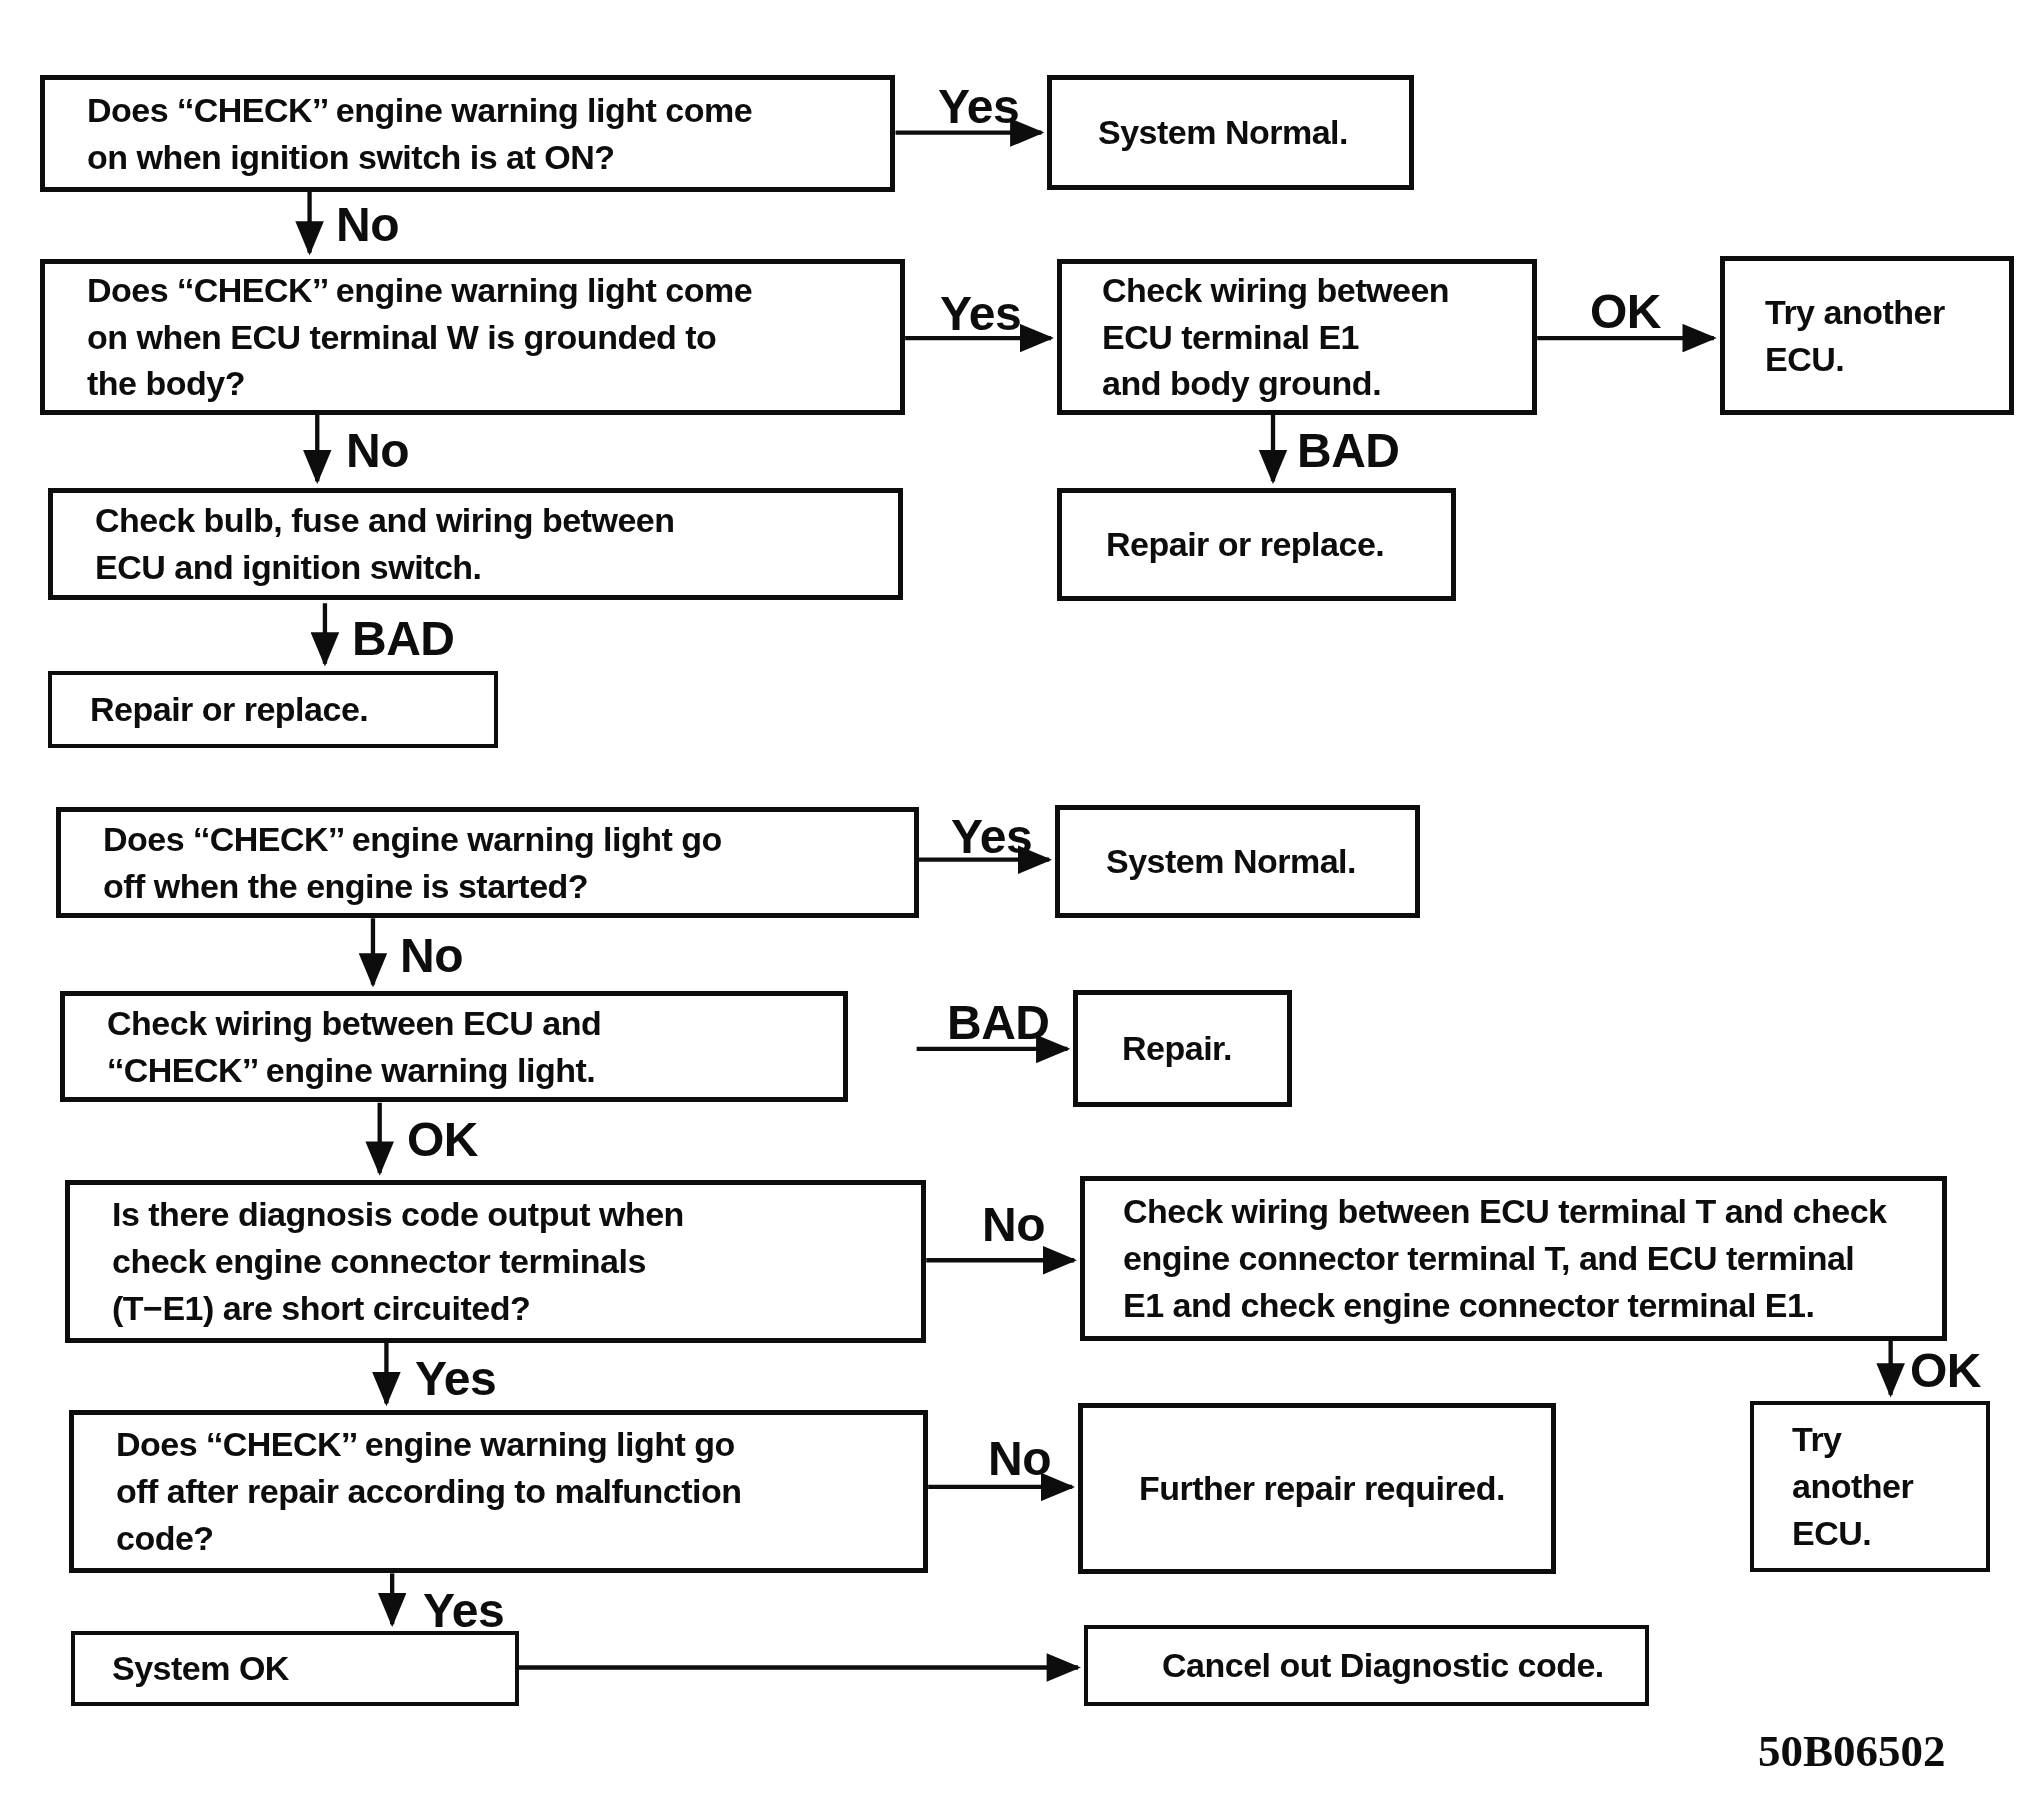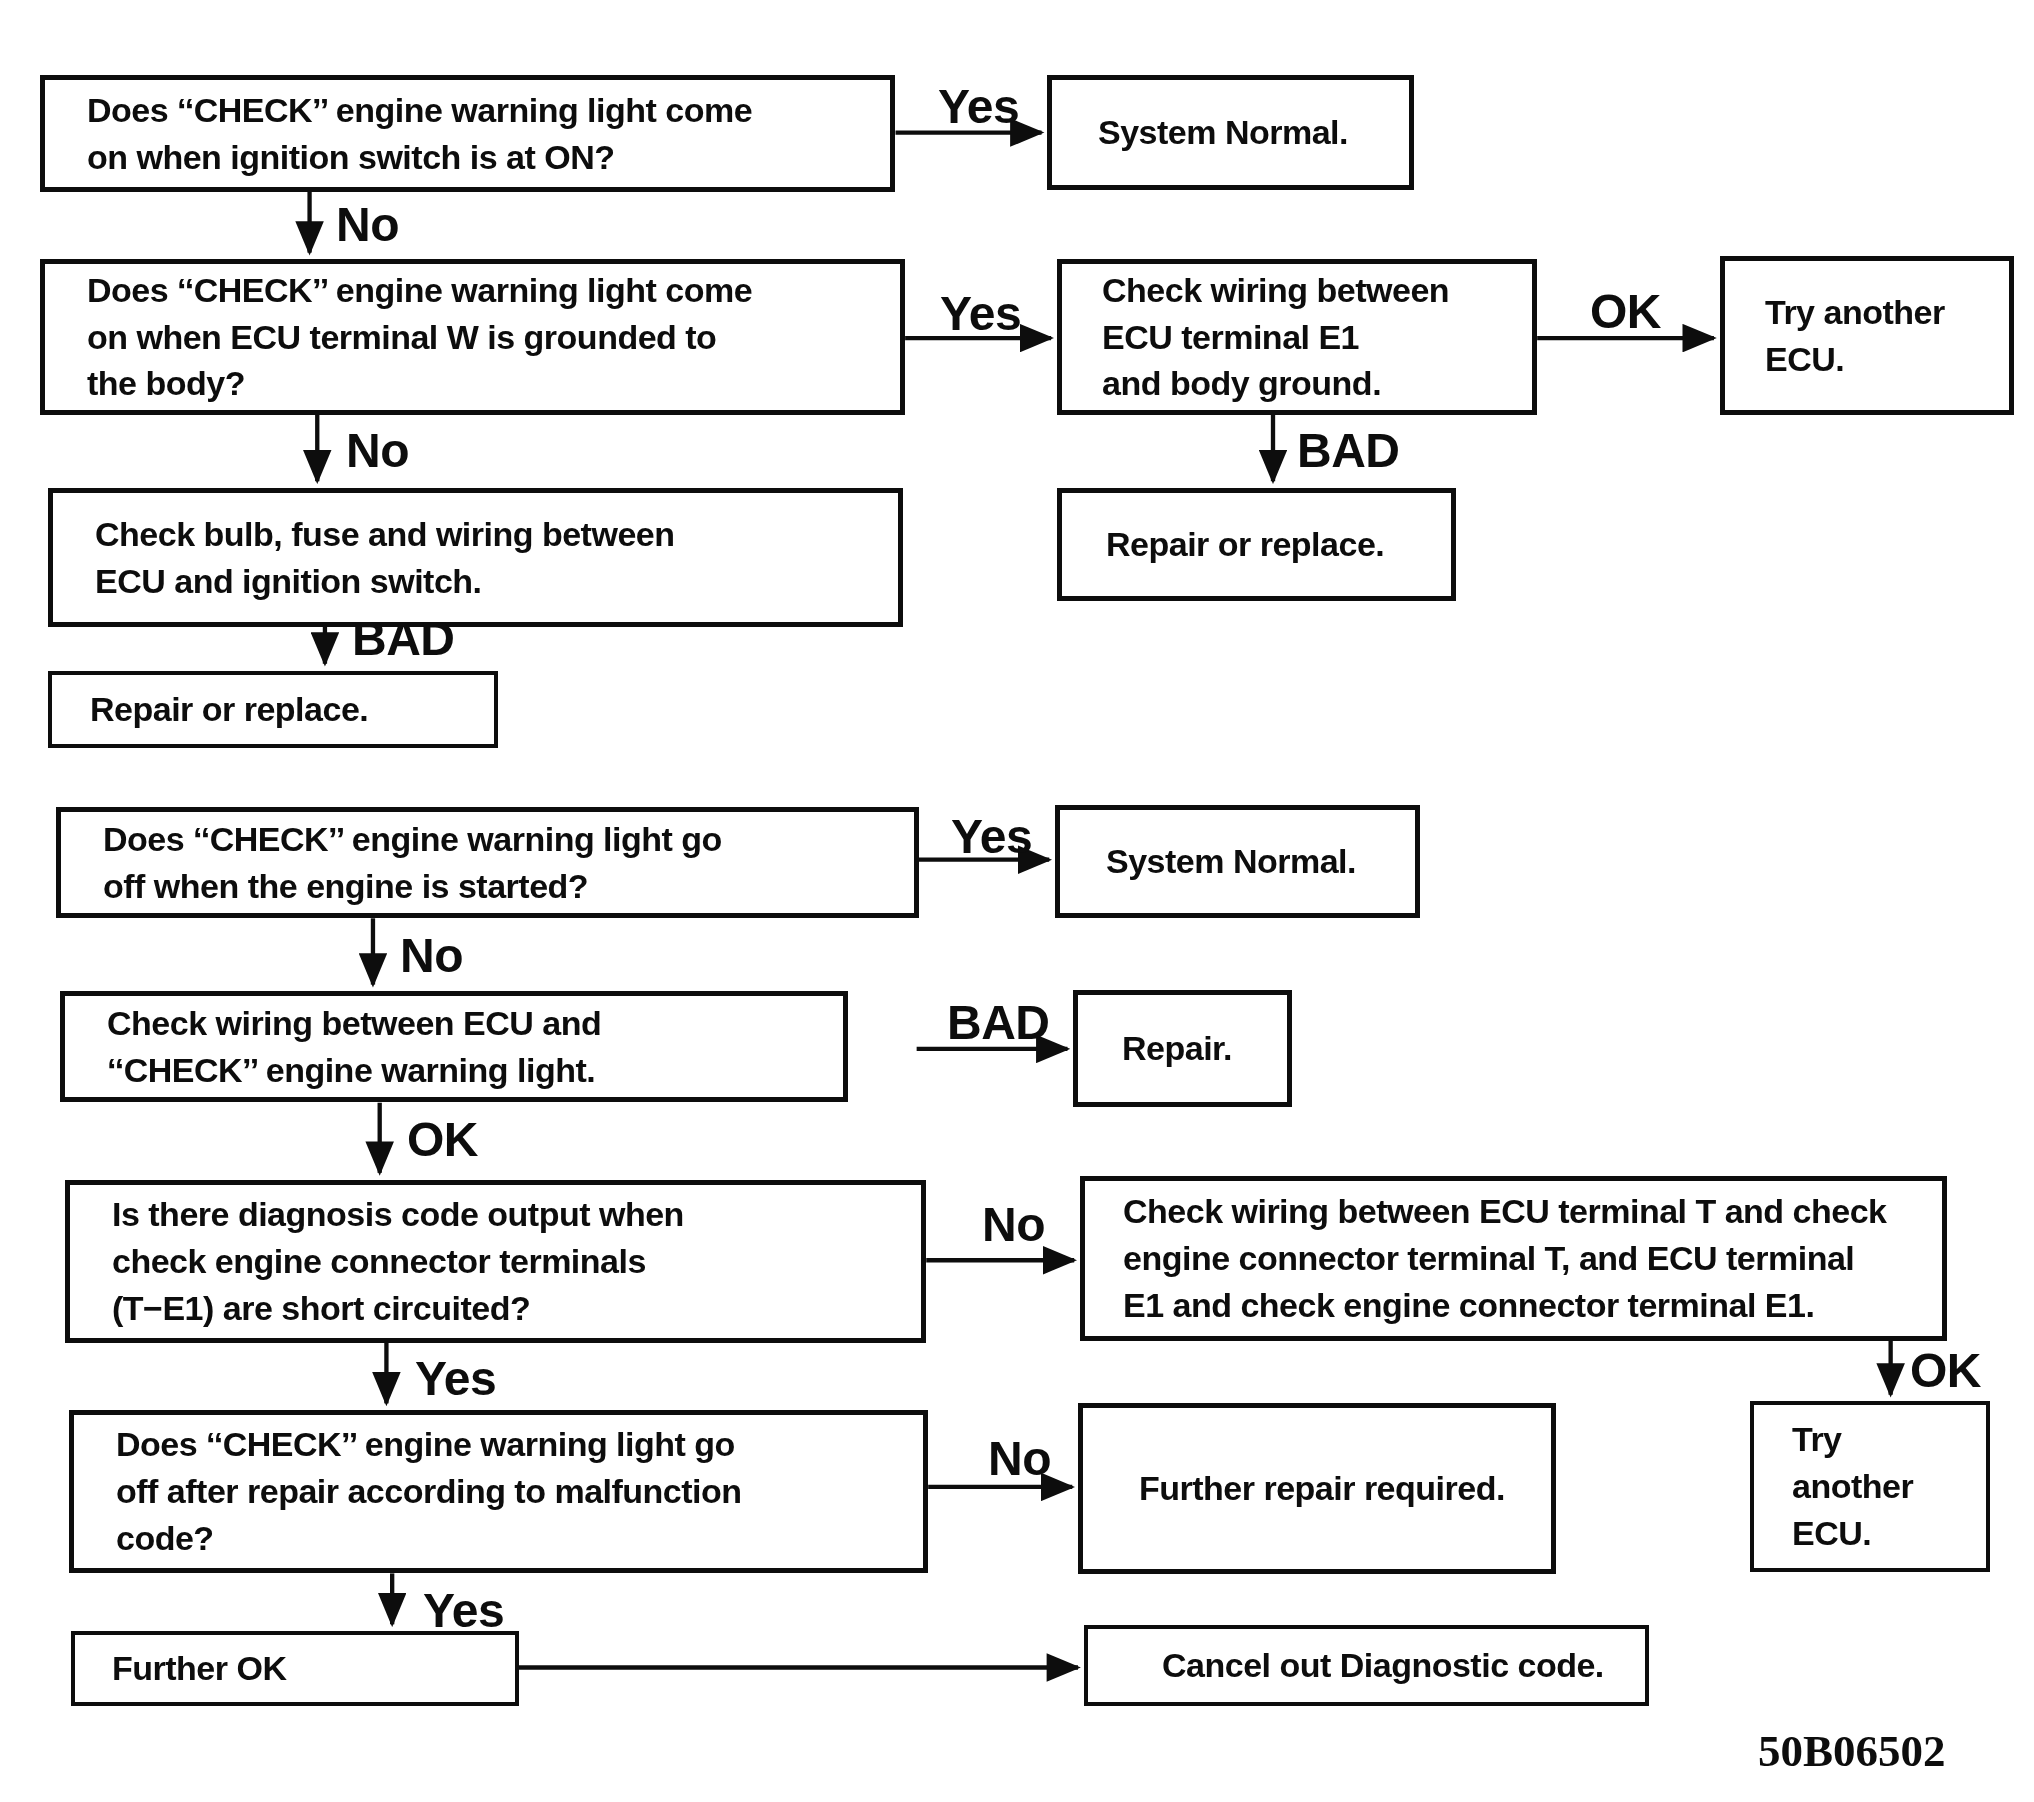--- a/index.html
+++ b/index.html
@@ -71,21 +71,21 @@
 on when ECU terminal W is grounded to
 the body?</div>
 
   <div class="node" style="left:1057px;top:259px;width:480px;height:156px;padding-left:40px">Check wiring between
 ECU terminal E1
 and body ground.</div>
 
   <div class="node" style="left:1720px;top:256px;width:294px;height:159px;padding-left:40px">Try another
 ECU.</div>
 
-  <div class="node" style="left:48px;top:488px;width:855px;height:139px">Check bulb, fuse and wiring between
+  <div class="node" style="left:48px;top:488px;width:855px;height:112px">Check bulb, fuse and wiring between
 ECU and ignition switch.</div>
 
   <div class="node" style="left:1057px;top:488px;width:399px;height:113px;padding-left:44px">Repair or replace.</div>
 
   <div class="node thin" style="left:48px;top:671px;width:450px;height:77px;padding-left:38px">Repair or replace.</div>
 
   <div class="node" style="left:56px;top:807px;width:863px;height:111px">Does ‘‘CHECK’’ engine warning light go
 off when the engine is started?</div>
 
   <div class="node" style="left:1055px;top:805px;width:365px;height:113px;padding-left:46px">System Normal.</div>
@@ -105,21 +105,21 @@
 
   <div class="node" style="left:69px;top:1410px;width:859px;height:163px">Does ‘‘CHECK’’ engine warning light go
 off after repair according to malfunction
 code?</div>
 
   <div class="node" style="left:1078px;top:1403px;width:478px;height:171px;padding-left:56px">Further repair required.</div>
 
   <div class="node thin" style="left:1750px;top:1401px;width:240px;height:171px;padding-left:38px">Try another
 ECU.</div>
 
-  <div class="node thin" style="left:71px;top:1631px;width:448px;height:75px;padding-left:37px">Further OK</div>
+  <div class="node thin" style="left:71px;top:1631px;width:448px;height:75px;padding-left:37px">System OK</div>
 
   <div class="node thin" style="left:1084px;top:1625px;width:565px;height:81px;padding-left:74px">Cancel out Diagnostic code.</div>
 
   <div class="elabel" style="left:938px;top:79px">Yes</div>
   <div class="elabel" style="left:336px;top:197px">No</div>
   <div class="elabel" style="left:940px;top:286px">Yes</div>
   <div class="elabel" style="left:1590px;top:284px">OK</div>
   <div class="elabel" style="left:346px;top:423px">No</div>
   <div class="elabel" style="left:1297px;top:423px">BAD</div>
   <div class="elabel" style="left:352px;top:611px">BAD</div>

